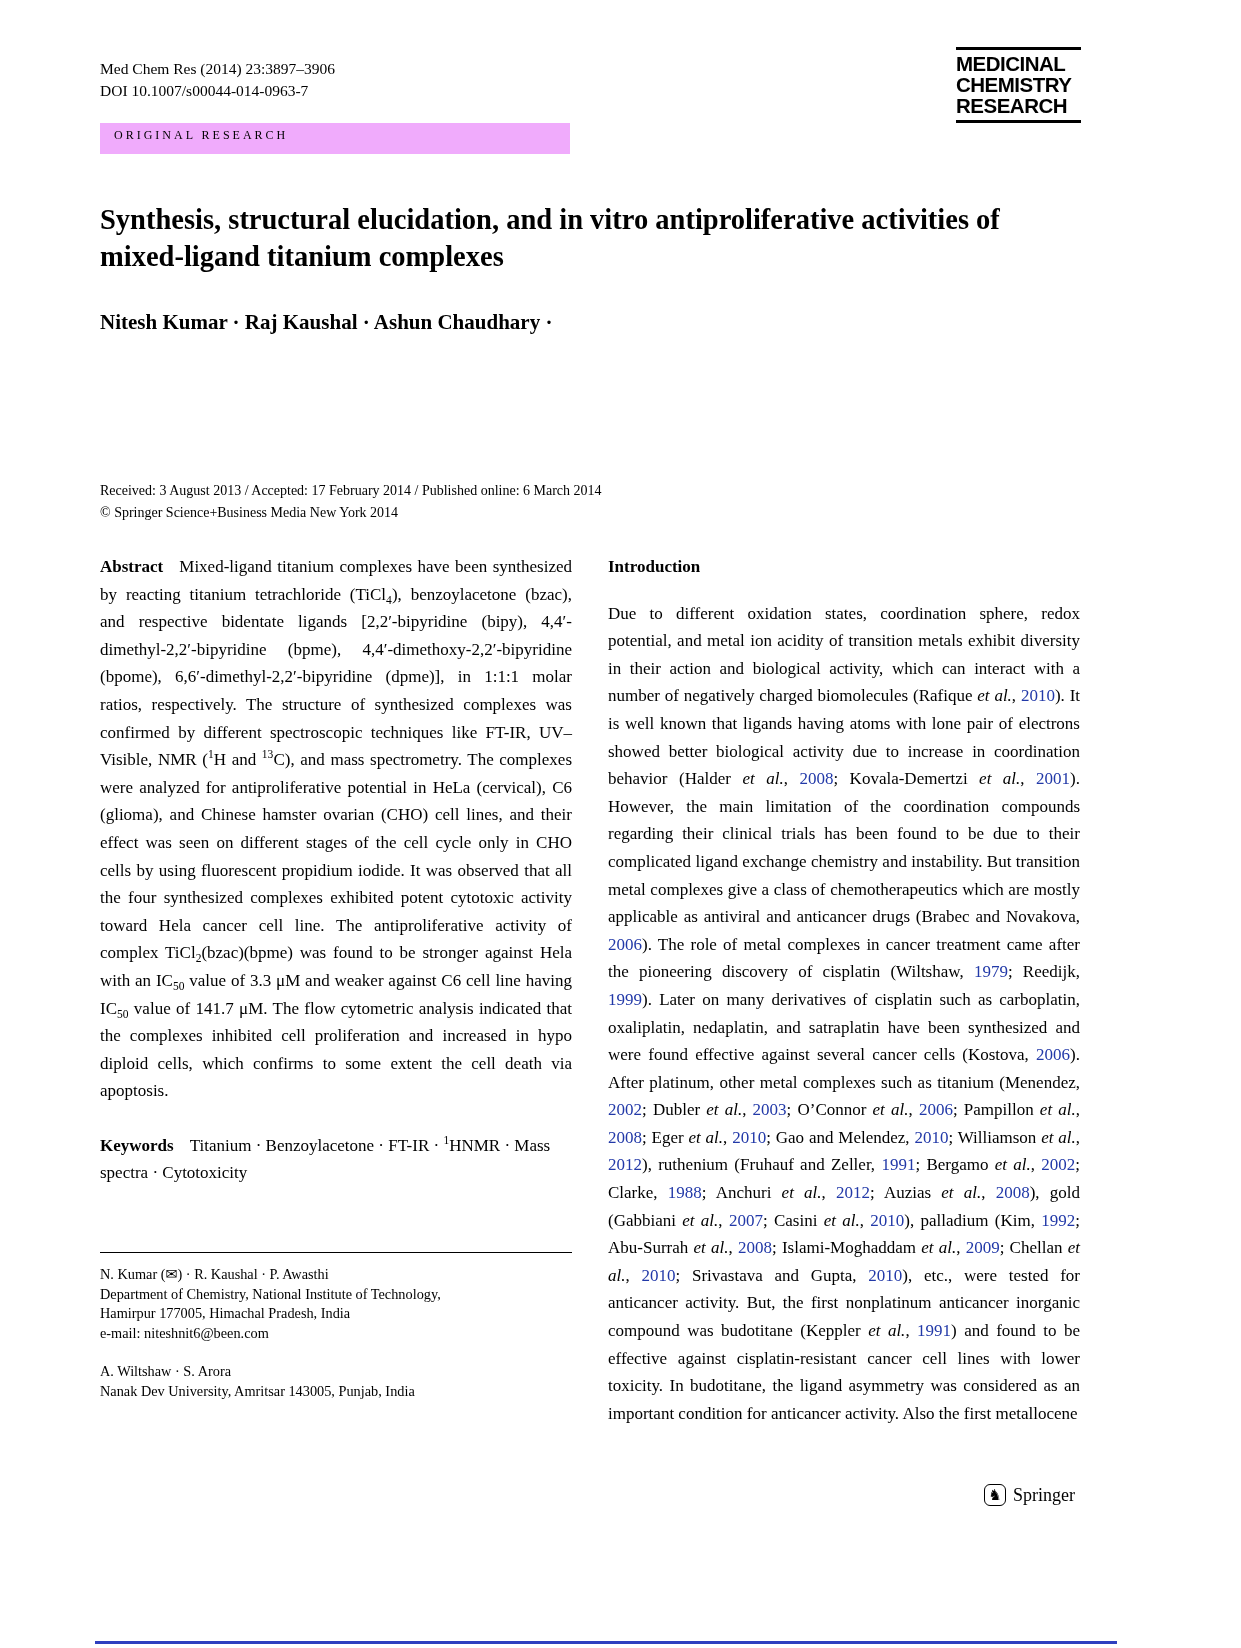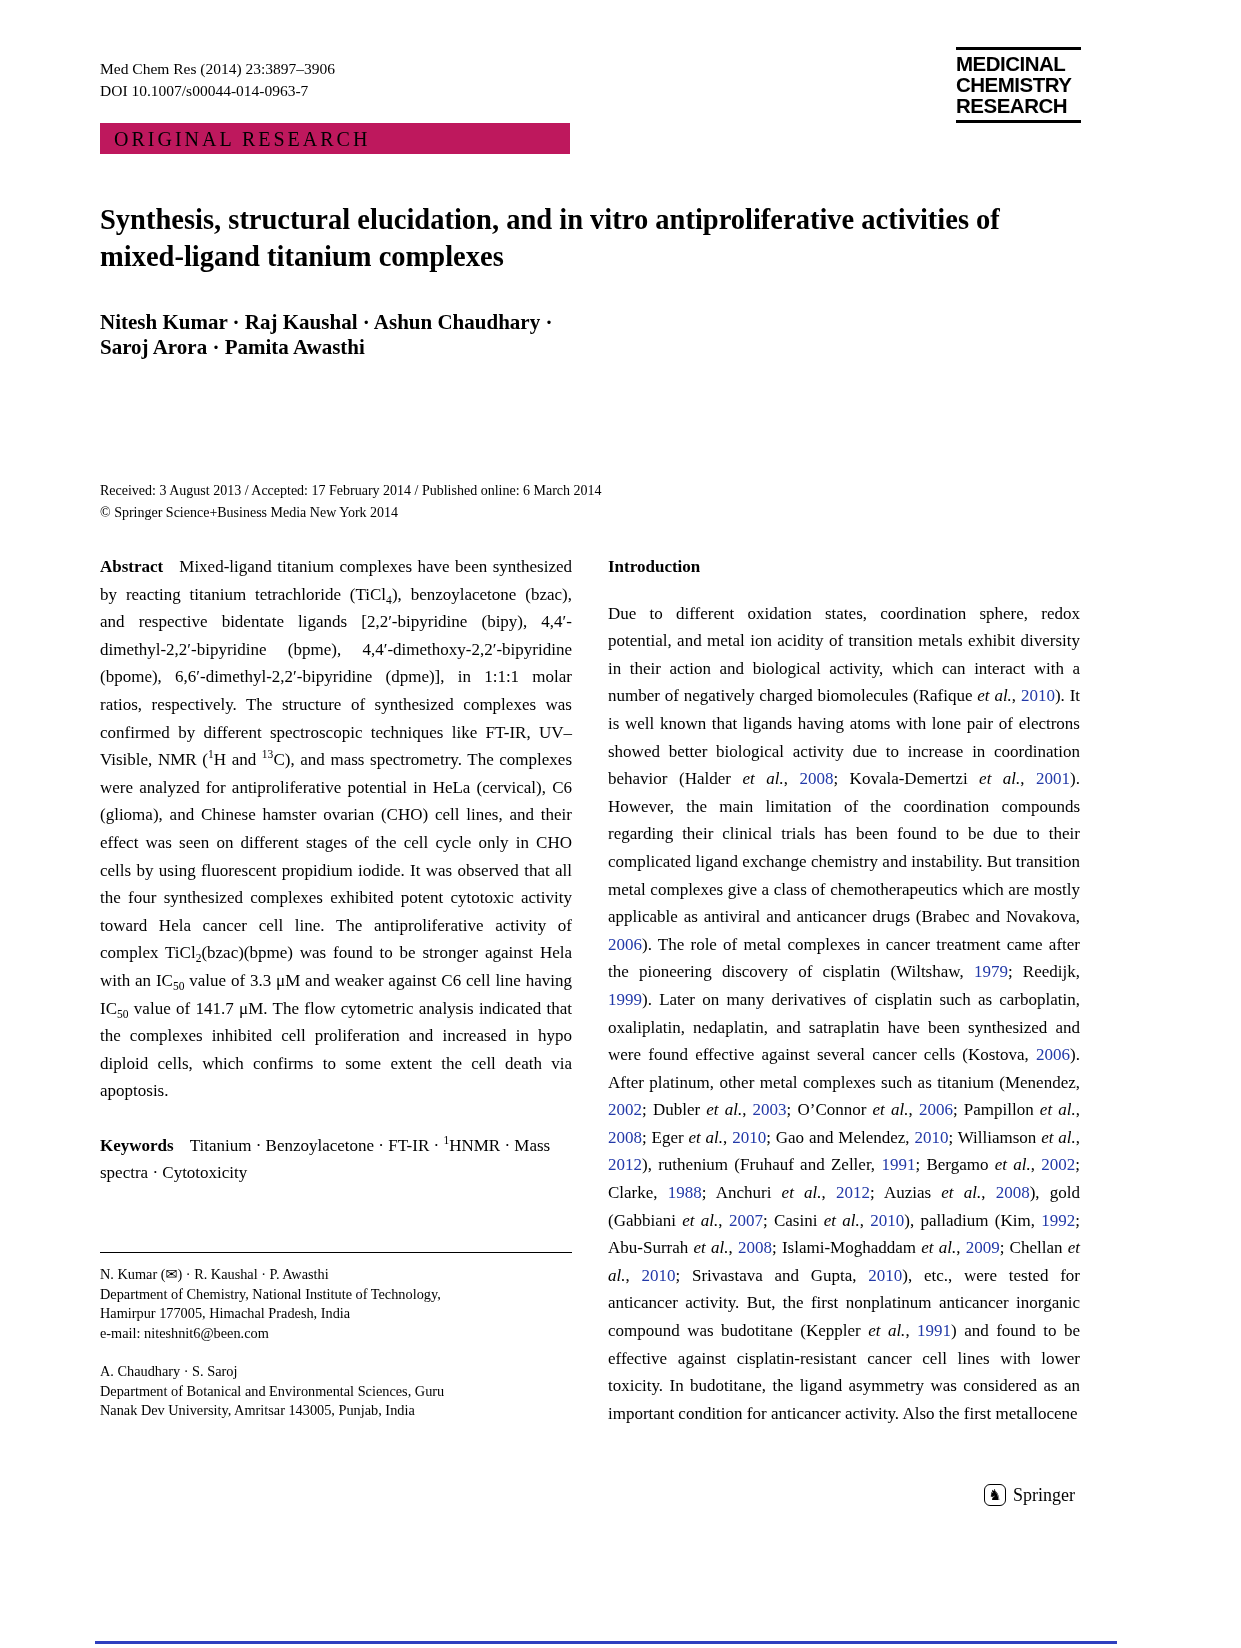--- a/index.html
+++ b/index.html
@@ -15,21 +15,21 @@
   .header-meta { position:absolute; left:100px; top:58px; font-size:15.5px; line-height:22px; }
   .logo {
     position:absolute; left:956px; top:47px; width:125px;
     font-family:"Liberation Sans","DejaVu Sans",sans-serif;
     font-weight:700; font-size:20.5px; line-height:21px; letter-spacing:-0.5px;
     border-top:3px solid #000; border-bottom:3px solid #000;
     padding:3px 0 4px 0;
   }
   .banner {
     position:absolute; left:100px; top:123px; width:470px; height:31px;
-    background:#be185d; font-size:20px; letter-spacing:3px;
+    background:#f0abfc; font-size:12px; letter-spacing:3px;
     padding:5px 0 0 14px;
   }
   .title {
     position:absolute; left:100px; top:201px; width:930px;
     font-size:28.5px; line-height:37px; font-weight:700;
   }
   .authors { position:absolute; left:100px; top:310px; font-size:21px; font-weight:700; line-height:25px; }
   .received { position:absolute; left:100px; top:480px; font-size:14px; line-height:22px; }
   .col { position:absolute; top:553px; width:472px; font-size:17px; line-height:27.6px; text-align:justify; }
   .col-left  { left:100px; }
@@ -74,21 +74,20 @@
   </div>
 
   <div class="banner">
     <span>ORIGINAL RESEARCH</span>
   </div>
 
   <h1 class="title">Synthesis, structural elucidation, and in vitro antiproliferative activities of mixed-ligand titanium complexes</h1>
 
   <div class="authors">
     <div>Nitesh Kumar · Raj Kaushal · Ashun Chaudhary ·</div>
-    <div>Saroj Arora · Pamita Awasthi</div>
   </div>
 
   <div class="received">
     <div>Received: 3 August 2013 / Accepted: 17 February 2014 / Published online: 6 March 2014</div>
     <div>© Springer Science+Business Media New York 2014</div>
   </div>
 
   <div class="col col-left">
     <p class="para"><span class="b">Abstract</span><span class="label-gap"></span><span><span>Mixed-ligand titanium complexes have been synthesized by reacting titanium tetrachloride (TiCl</span><sub>4</sub><span>), benzoylacetone (bzac), and respective bidentate ligands [2,2′-bipyridine (bipy), 4,4′-dimethyl-2,2′-bipyridine (bpme), 4,4′-dimethoxy-2,2′-bipyridine (bpome), 6,6′-dimethyl-2,2′-bipyridine (dpme)], in 1:1:1 molar ratios, respectively. The structure of synthesized complexes was confirmed by different spectroscopic techniques like FT-IR, UV–Visible, NMR (</span><sup>1</sup><span>H and </span><sup>13</sup><span>C), and mass spectrometry. The complexes were analyzed for antiproliferative potential in HeLa (cervical), C6 (glioma), and Chinese hamster ovarian (CHO) cell lines, and their effect was seen on different stages of the cell cycle only in CHO cells by using fluorescent propidium iodide. It was observed that all the four synthesized complexes exhibited potent cytotoxic activity toward Hela cancer cell line. The antiproliferative activity of complex TiCl</span><sub>2</sub><span>(bzac)(bpme) was found to be stronger against Hela with an IC</span><sub>50</sub><span> value of 3.3 μM and weaker against C6 cell line having IC</span><sub>50</sub><span> value of 141.7 μM. The flow cytometric analysis indicated that the complexes inhibited cell proliferation and increased in hypo diploid cells, which confirms to some extent the cell death via apoptosis.</span></span></p>
     <p class="para keywords"><span class="b">Keywords</span><span class="label-gap"></span><span><span>Titanium · Benzoylacetone · FT-IR · </span><sup>1</sup><span>HNMR · Mass spectra · Cytotoxicity</span></span></p>
@@ -100,22 +99,21 @@
   </div>
 
   <div class="footnotes">
     <div class="fn-block">
       <div>N. Kumar (✉) · R. Kaushal · P. Awasthi</div>
       <div>Department of Chemistry, National Institute of Technology,</div>
       <div>Hamirpur 177005, Himachal Pradesh, India</div>
       <div>e-mail: niteshnit6@been.com</div>
     </div>
     <div class="fn-block">
-      <div>A. Chaudhary · S. Saroj</div>
-      <div>Department of Botanical and Environmental Sciences, Guru</div>
+      <div>A. Wiltshaw · S. Arora</div>
       <div>Nanak Dev University, Amritsar 143005, Punjab, India</div>
     </div>
   </div>
 
   <div class="springer">
     <span class="knight-box">
         <span>♞</span>
       </span>
     <span>Springer</span>
   </div>

